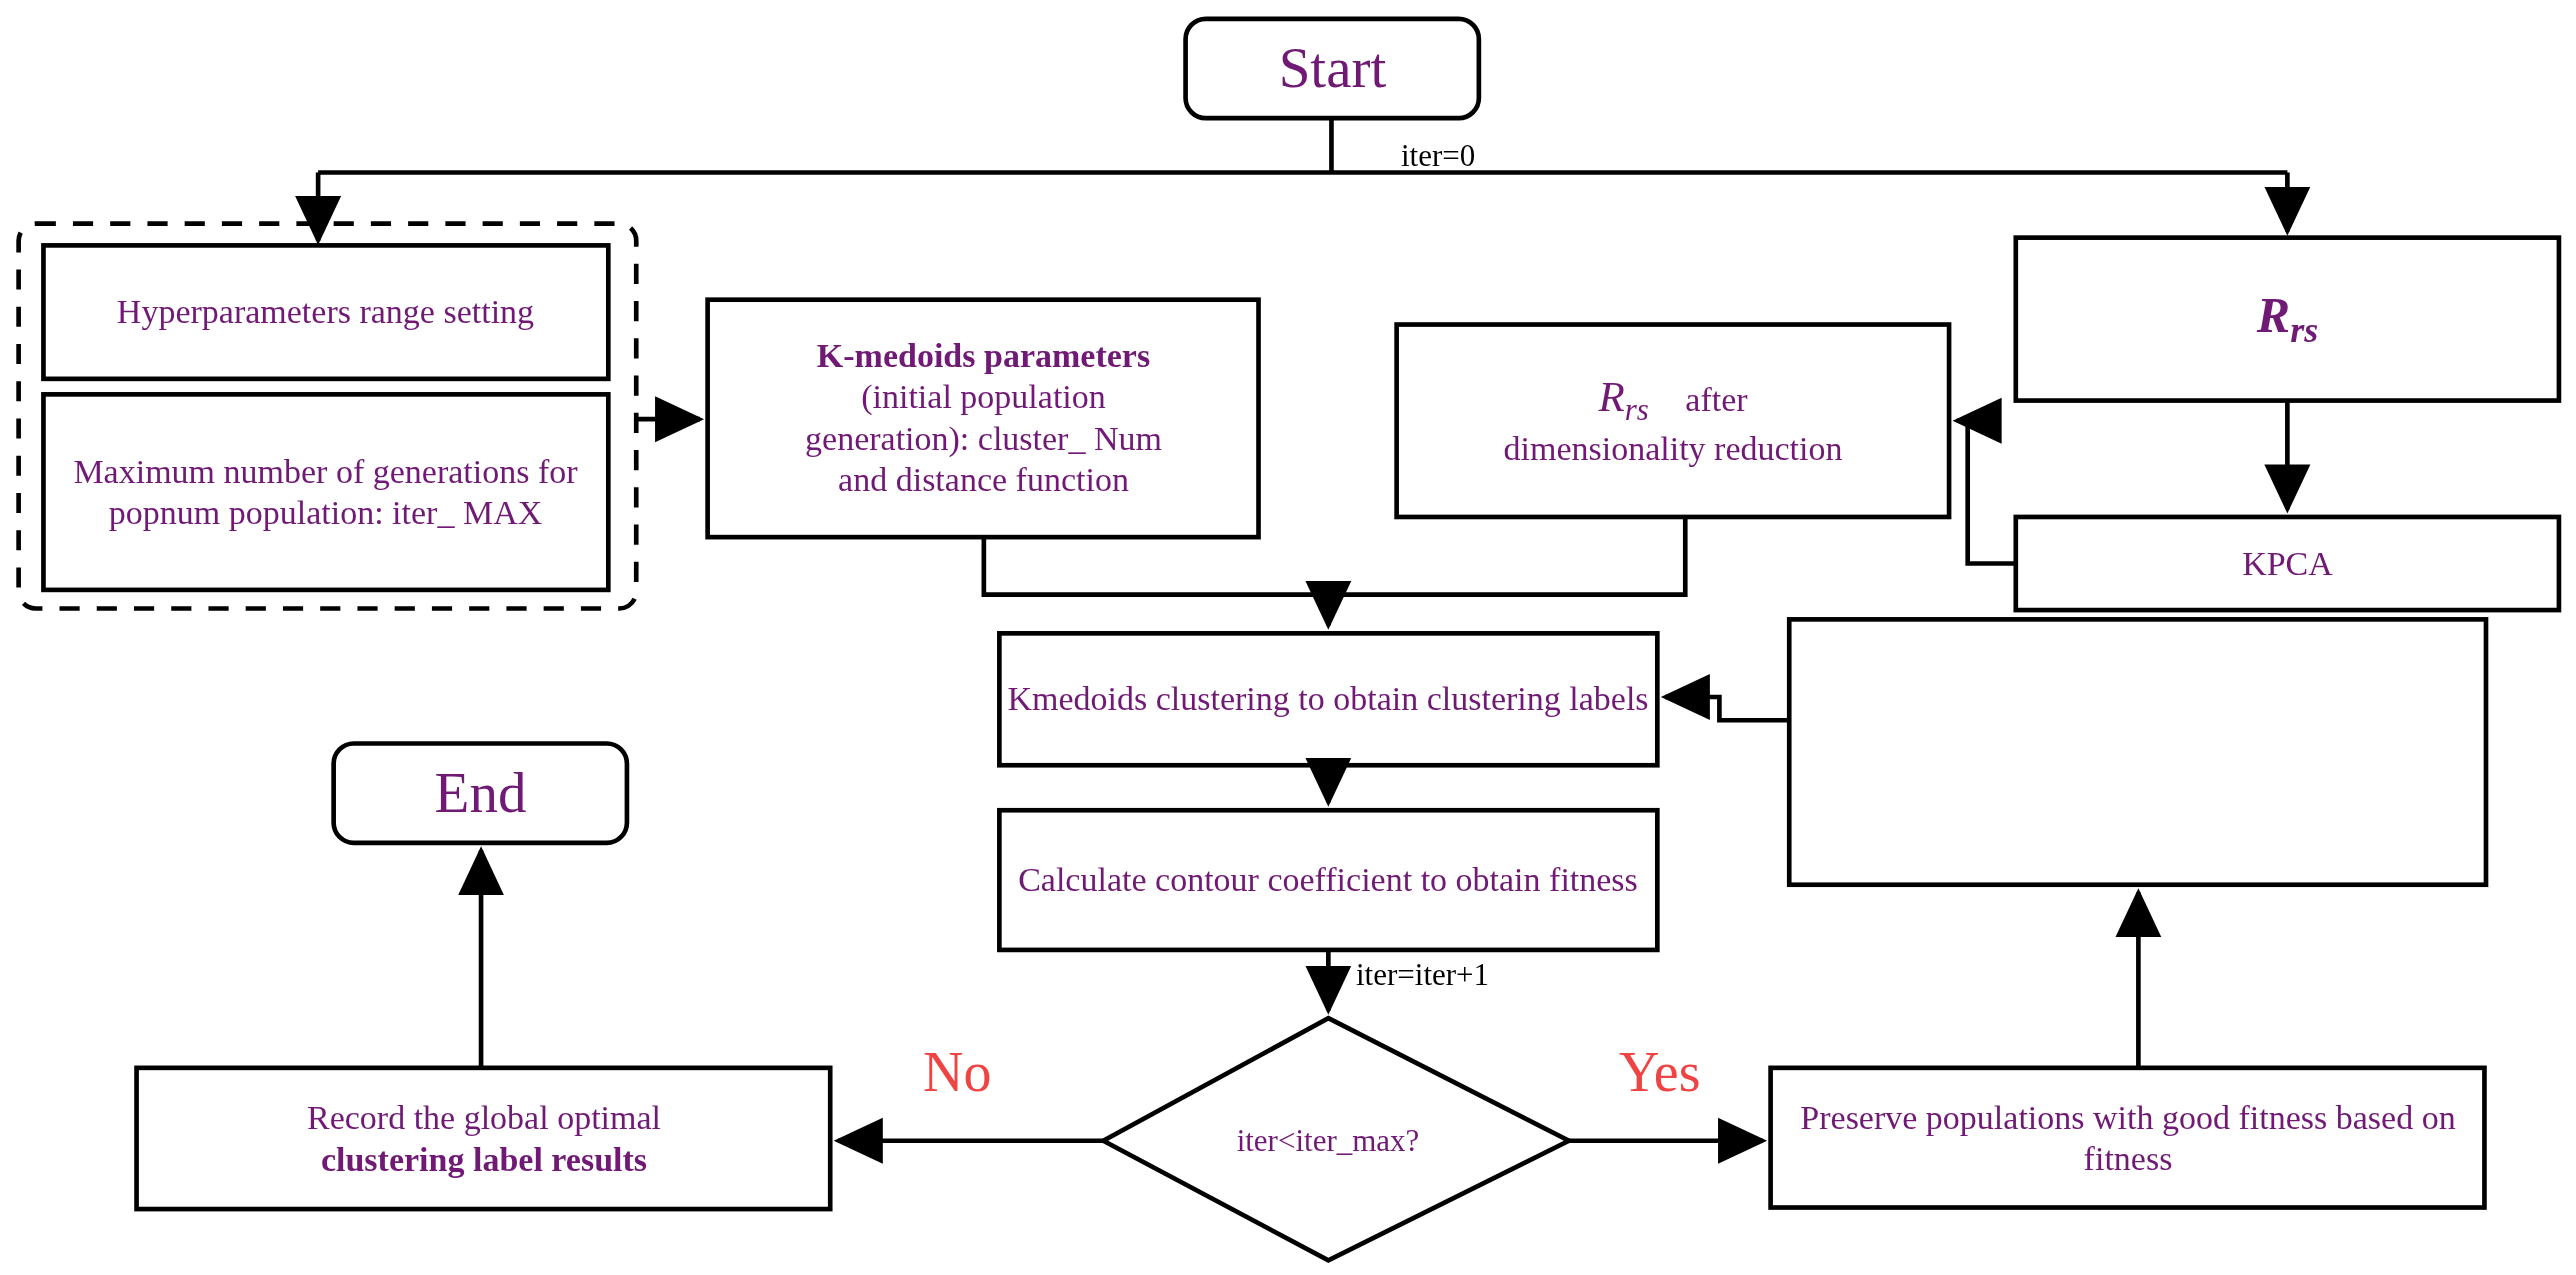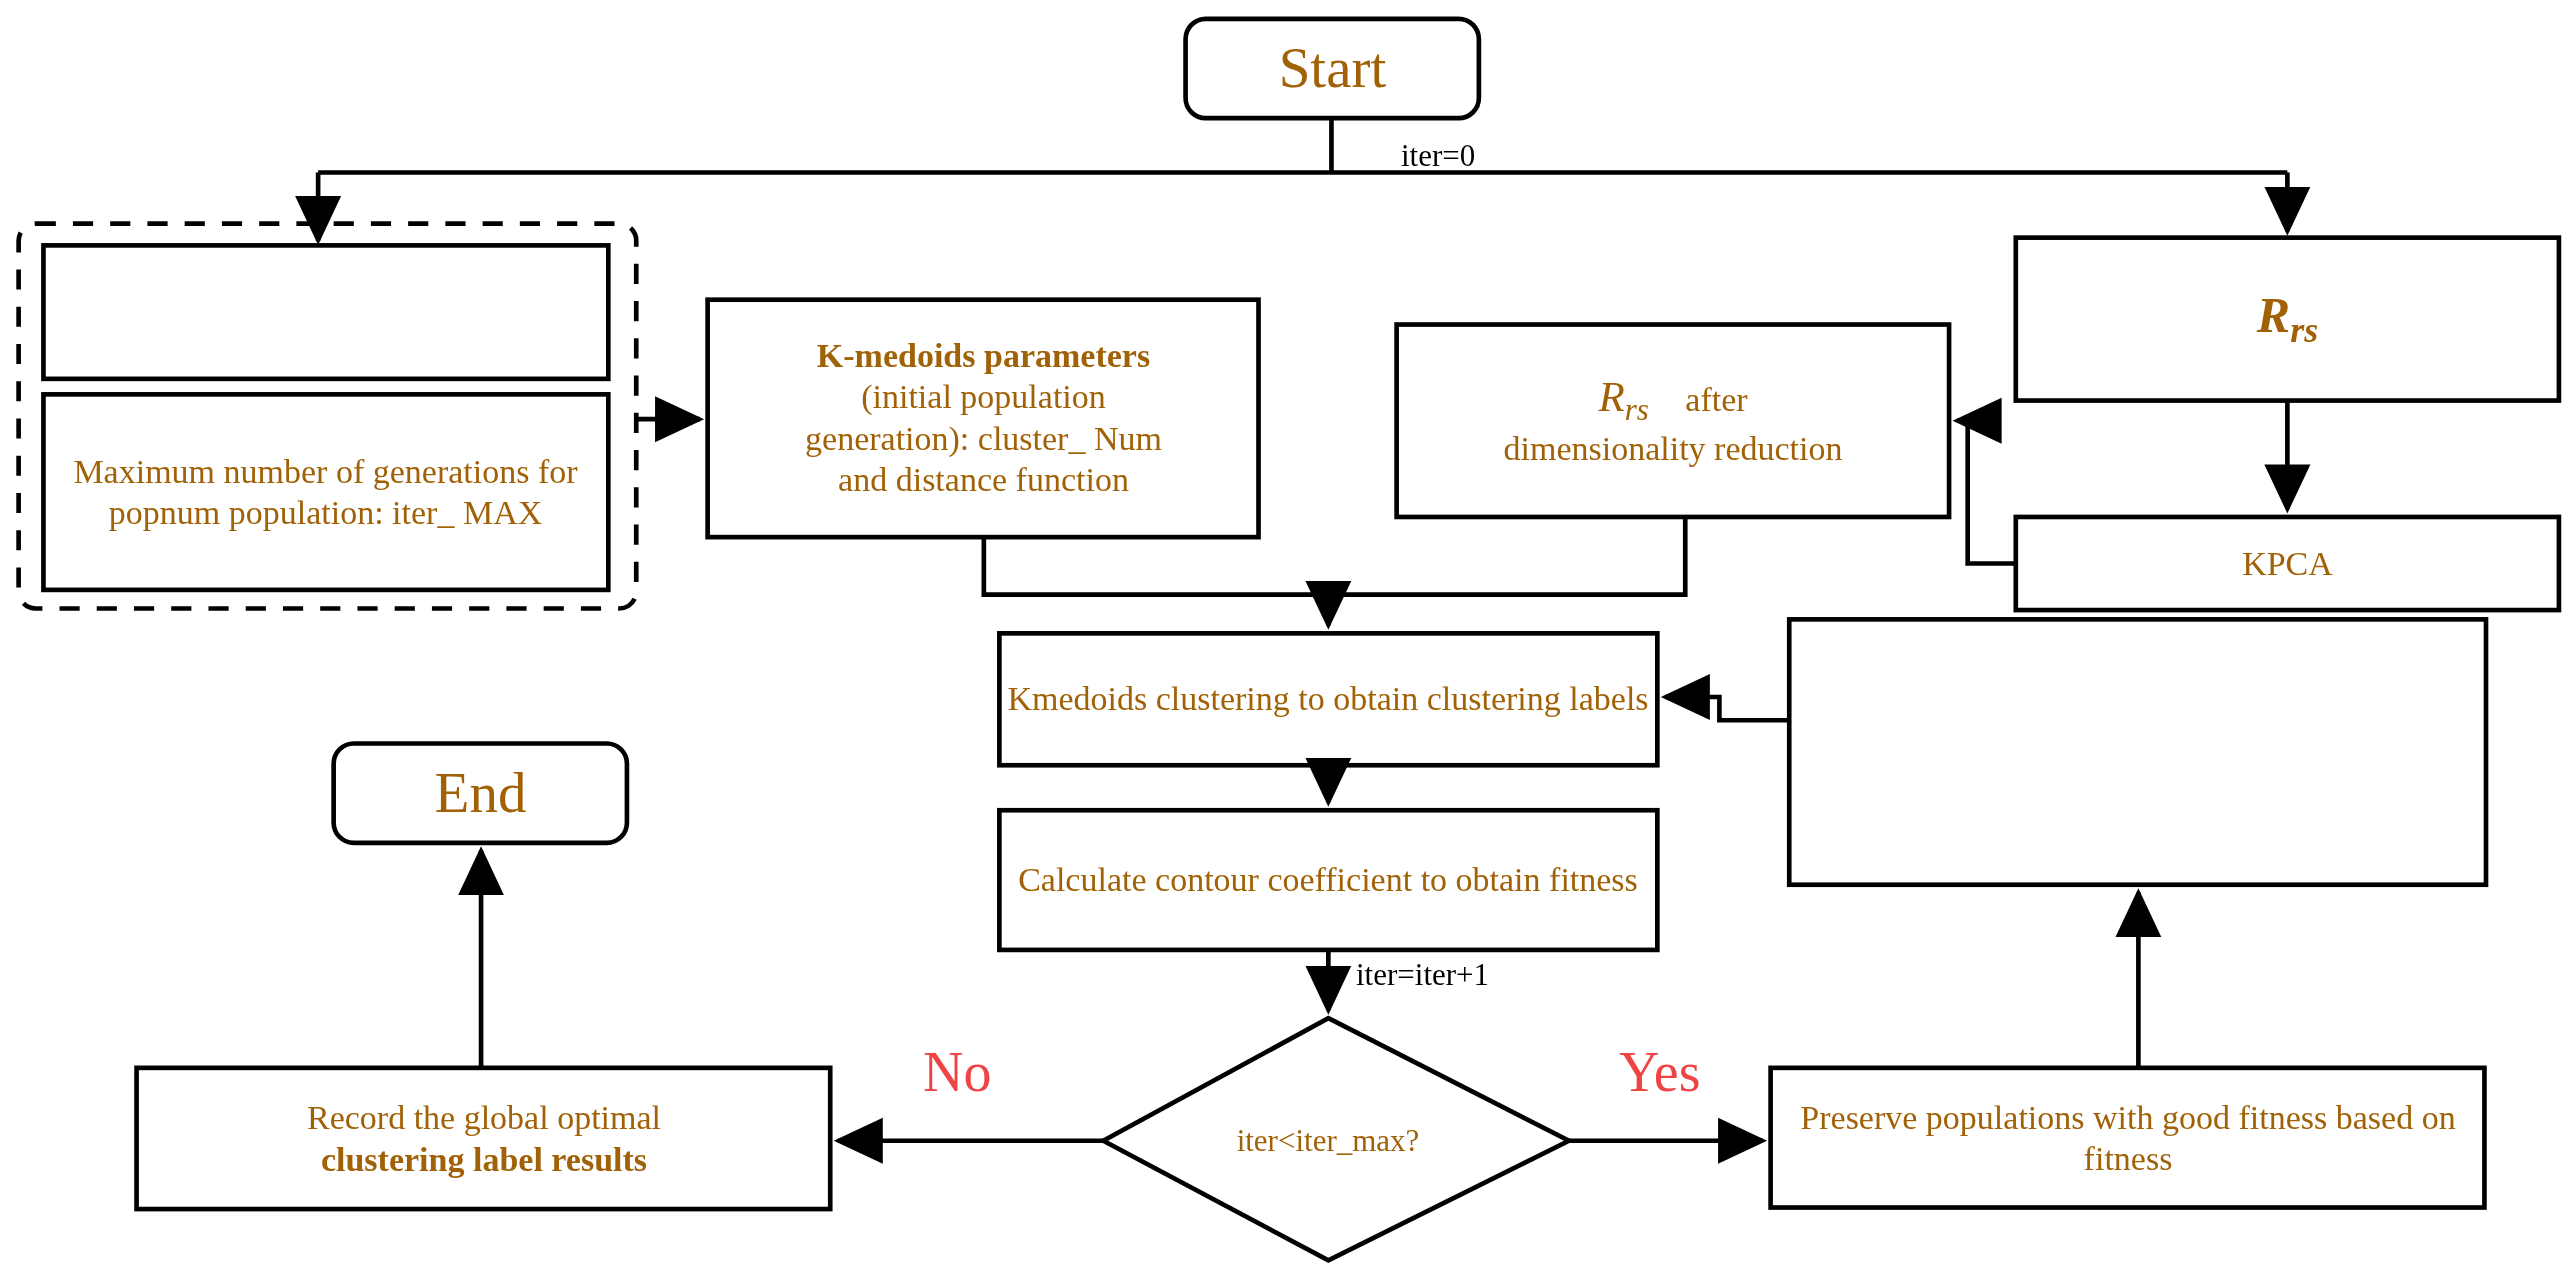--- a/index.html
+++ b/index.html
@@ -1,21 +1,21 @@
 <!DOCTYPE html>
 <html style="font-size:12.4px"><head>
 <meta charset="utf-8">
 <style>
   html,body{margin:0;padding:0;background:#ffffff;}
   body{font-family:"Liberation Serif", serif;}
   #stage{position:relative;width:2576px;height:1276px;background:#fff;overflow:hidden;}
   svg#flow{position:absolute;left:0;top:0;width:2576px;height:1276px;}
   .node-label{
     position:absolute;display:flex;align-items:center;justify-content:center;
-    text-align:center;color:#a16207;font-family:"Liberation Serif", serif;
+    text-align:center;color:#701a75;font-family:"Liberation Serif", serif;
     line-height:1.22;pointer-events:none;
   }
   .nl-inner{width:100%;padding:0 7.8px;box-sizing:border-box;}
   .t-start{font-size:57px;}
   .t-end{font-size:57px;}
   .t-body{font-size:34px;}
   .t-bold{font-weight:bold;}
   .t-kpca{font-size:34px;}
   .t-diamond{font-size:31px;}
   .edge-label{
@@ -114,20 +114,23 @@
   </svg>
 
   <div class="node-label t-start" style="left:1186px;top:18.6px;width:293px;height:99px;">
     <div class="nl-inner">Start</div>
   </div>
 
   <div class="node-label t-end" style="left:334px;top:743px;width:293px;height:99px;">
     <div class="nl-inner">End</div>
   </div>
 
+  <div class="node-label t-body" style="left:43px;top:245px;width:565px;height:133px;">
+    <div class="nl-inner">Hyperparameters range setting</div>
+  </div>
 
   <div class="node-label t-body" style="left:43px;top:394px;width:565px;height:196px;">
     <div class="nl-inner">Maximum number of generations for popnum population: iter_ MAX</div>
   </div>
 
   <div class="node-label t-body" style="left:708px;top:299px;width:551px;height:237px;">
     <div class="nl-inner">
       <span class="t-bold">K-medoids parameters</span><br>
       <span>(initial population</span><br>
       <span>generation): cluster_ Num</span><br>

